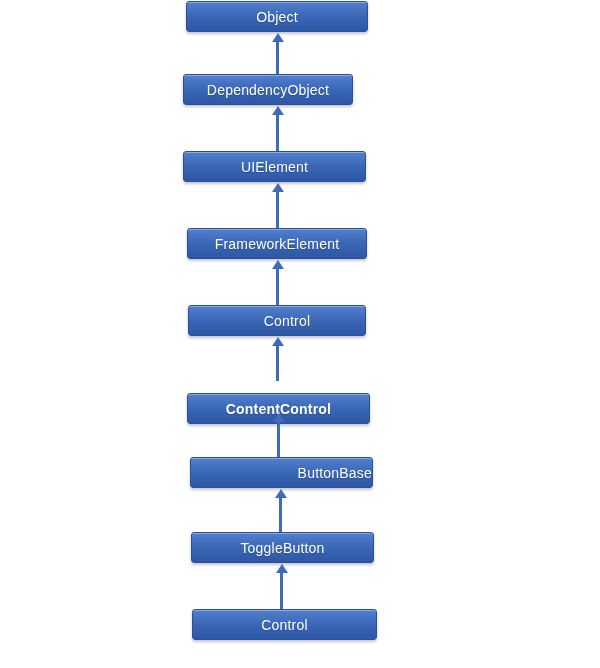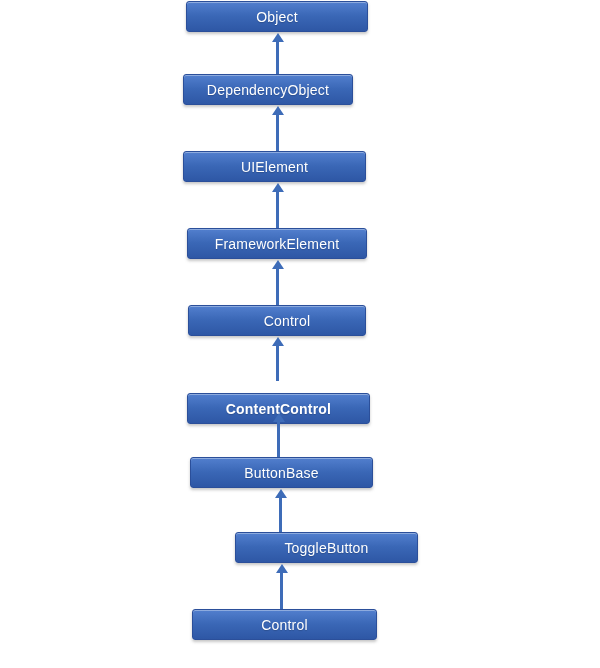--- a/index.html
+++ b/index.html
@@ -113,30 +113,30 @@
 
   <div class="node" style="left:187px; top:381px; width:183px;margin-top:12px;">
     <span class="node-label bold">ContentControl</span>
   </div>
 
   <div class="arrow" style="left:272px; top:413px; height:44px;">
     <span class="head"></span>
       <span class="shaft"></span>
   </div>
 
-  <div class="node" style="left:190px; top:457px; width:183px;">
+  <div class="node" style="left:190px; top:457px; width:183px;justify-content:flex-end;">
     <span class="node-label">ButtonBase</span>
   </div>
 
   <div class="arrow" style="left:274px; top:489px; height:43px;">
     <span class="head"></span>
       <span class="shaft"></span>
   </div>
 
-  <div class="node" style="left:191px; top:532px; width:183px;margin-left:44px;">
+  <div class="node" style="left:191px; top:532px; width:183px;">
     <span class="node-label">ToggleButton</span>
   </div>
 
   <div class="arrow" style="left:275px; top:564px; height:45px;">
     <span class="head"></span>
       <span class="shaft"></span>
   </div>
 
   <div class="node" style="left:192px; top:609px; width:185px;">
     <span class="node-label">Control</span>

